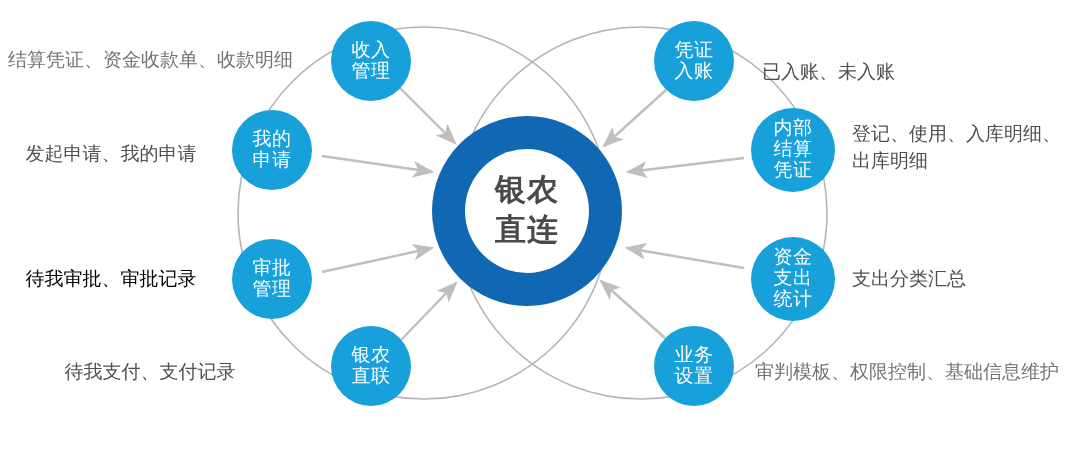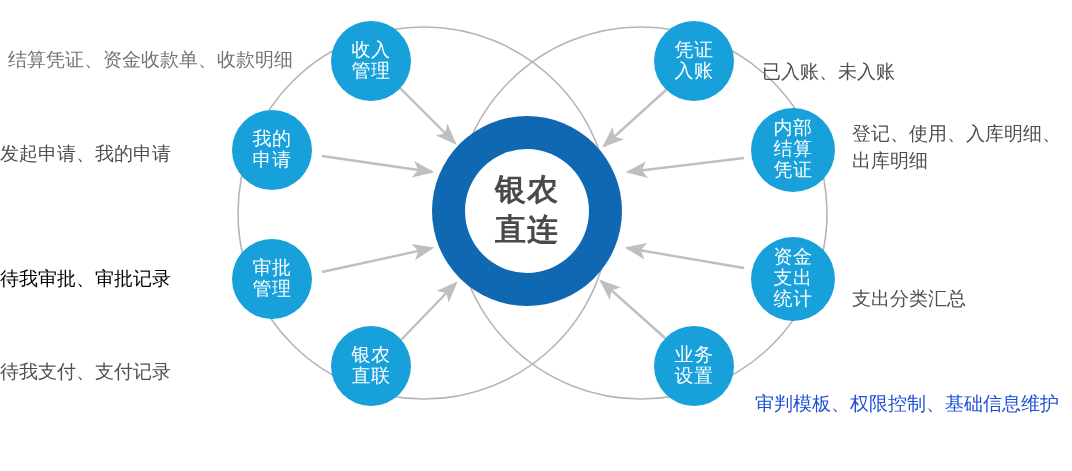--- a/index.html
+++ b/index.html
@@ -42,21 +42,21 @@
   }
   .side-label {
     position: absolute;
     color: #4f4f4f;
     font-size: 19px;
     line-height: 27px;
     white-space: nowrap;
     font-family: "Liberation Sans", "DejaVu Sans", sans-serif;
   }
   .side-label.right-align {
-    text-align: left;
+    text-align: center;
   }
   #caption {
     position: absolute;
     left: 0;
     top: 423px;
     width: 1072px;
     text-align: center;
     color: #1563AF;
     font-size: 23px;
     font-weight: bold;
@@ -162,21 +162,21 @@
       <div class="side-label right-align" style="left: 0px; top: 358px; width: 300px; color: rgb(79, 79, 79); font-family: Liberation Serif, serif;">
         <div>待我支付、支付记录</div>
       </div>
       <div class="side-label" style="left: 762px; top: 46px; width: 240px; color: rgb(79, 79, 79); margin-top: 12px;">
         <div>已入账、未入账</div>
       </div>
       <div class="side-label" style="left: 852px; top: 120px; width: 230px; color: rgb(79, 79, 79);">
         <div>登记、使用、入库明细、</div>
         <div>出库明细</div>
       </div>
-      <div class="side-label" style="left: 852px; top: 265px; width: 200px; color: rgb(79, 79, 79); margin-top: 20px;">
+      <div class="side-label" style="left: 852px; top: 265px; width: 200px; color: rgb(79, 79, 79);">
         <div>支出分类汇总</div>
       </div>
-      <div class="side-label" style="left: 755px; top: 358px; width: 318px; color: #1d4ed8; margin-top: 32px;">
+      <div class="side-label" style="left: 755px; top: 358px; width: 318px; color: #737373;">
         <div>审判模板、权限控制、基础信息维护</div>
       </div>
     </div>
 
 </div>
 
 </body></html>

